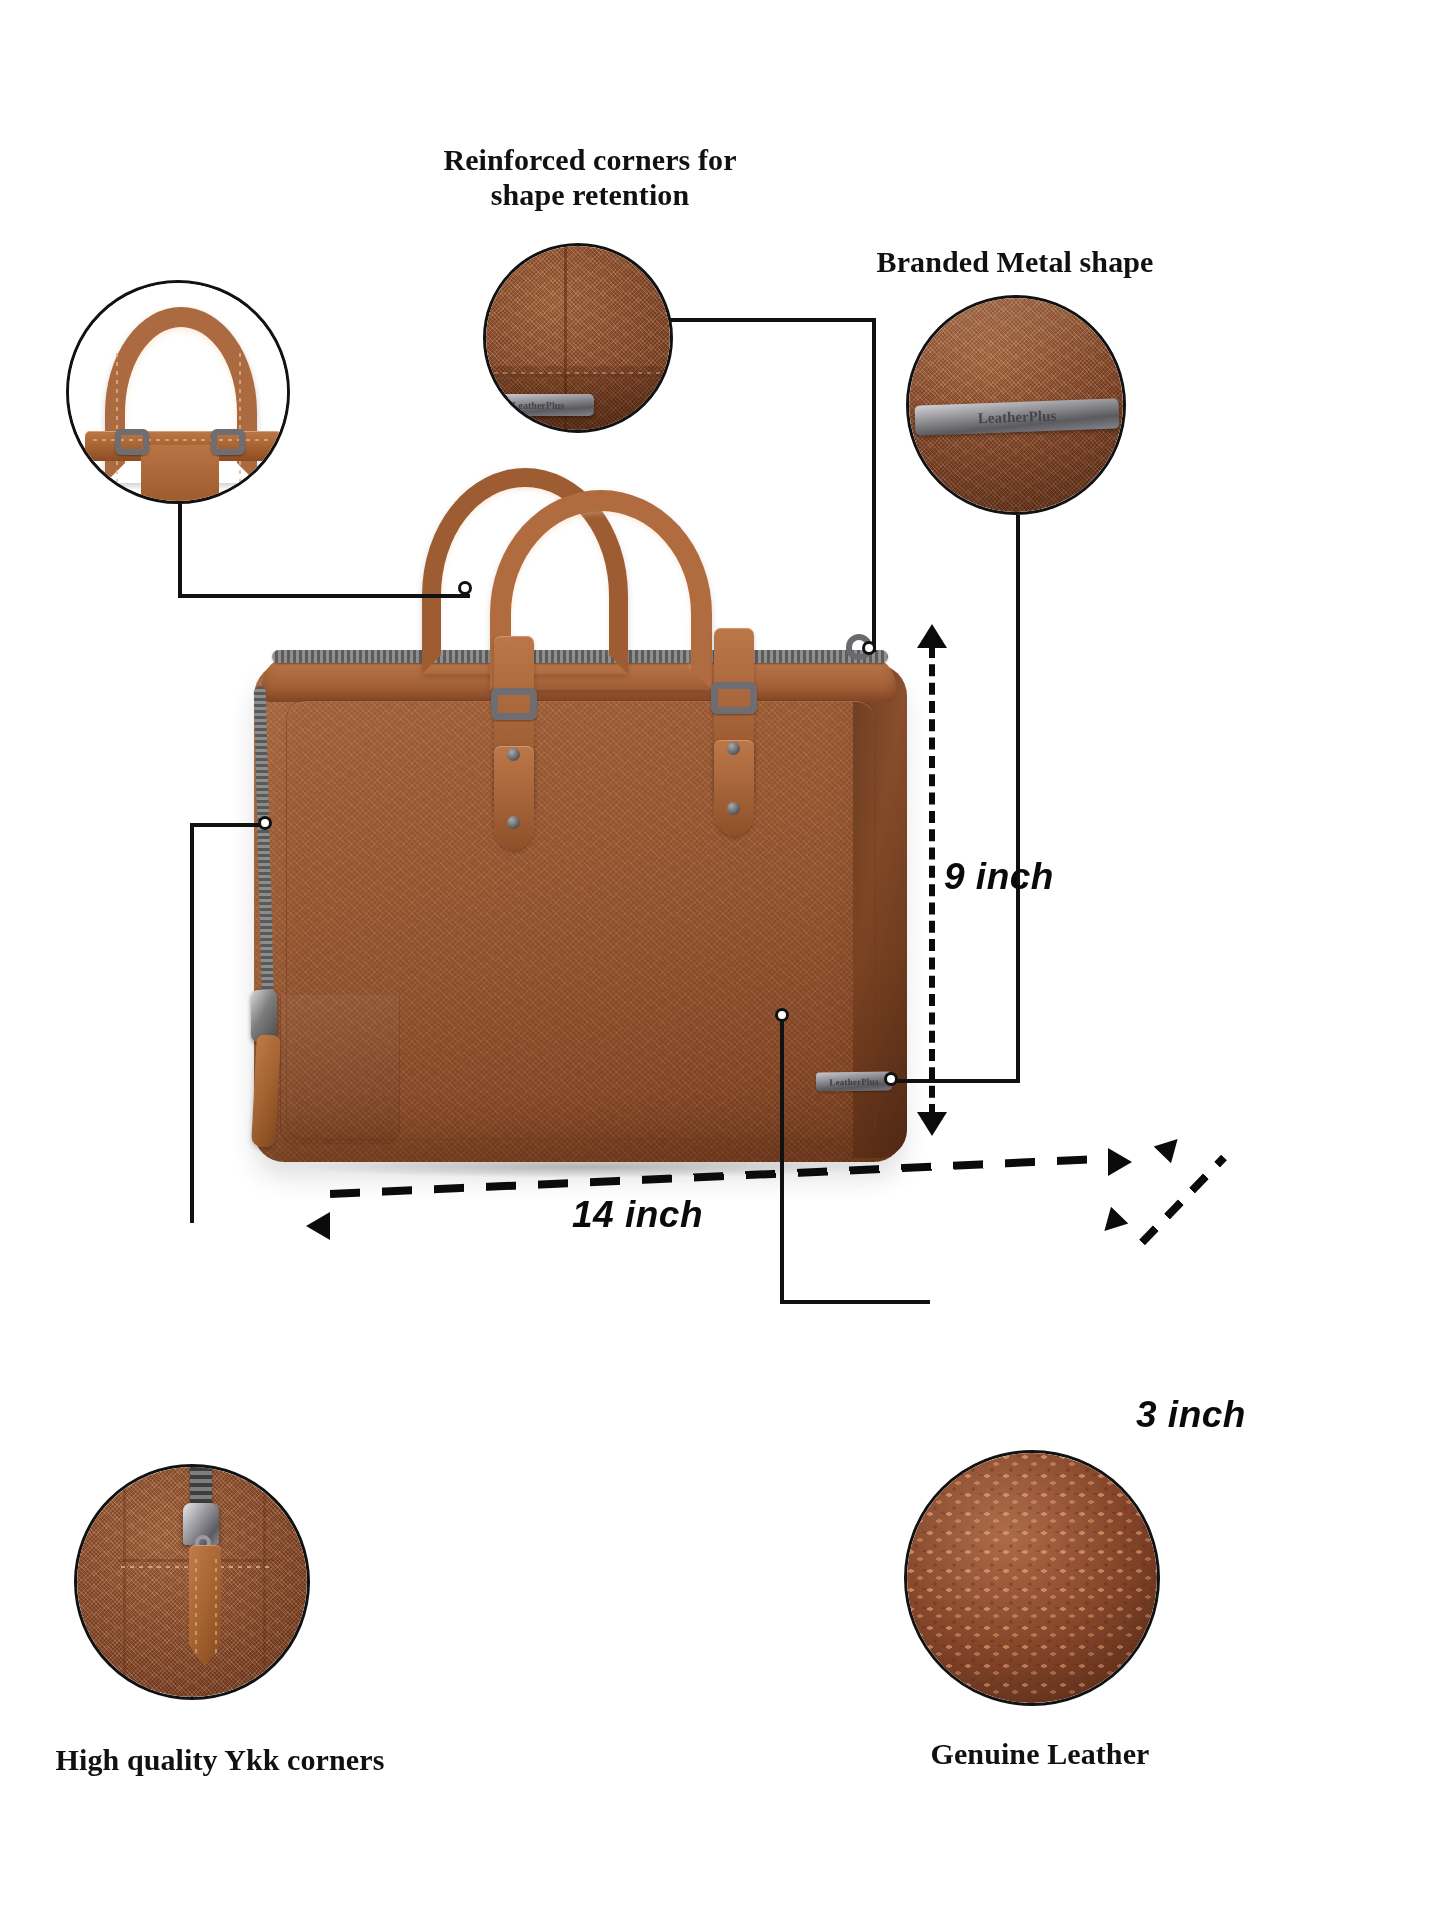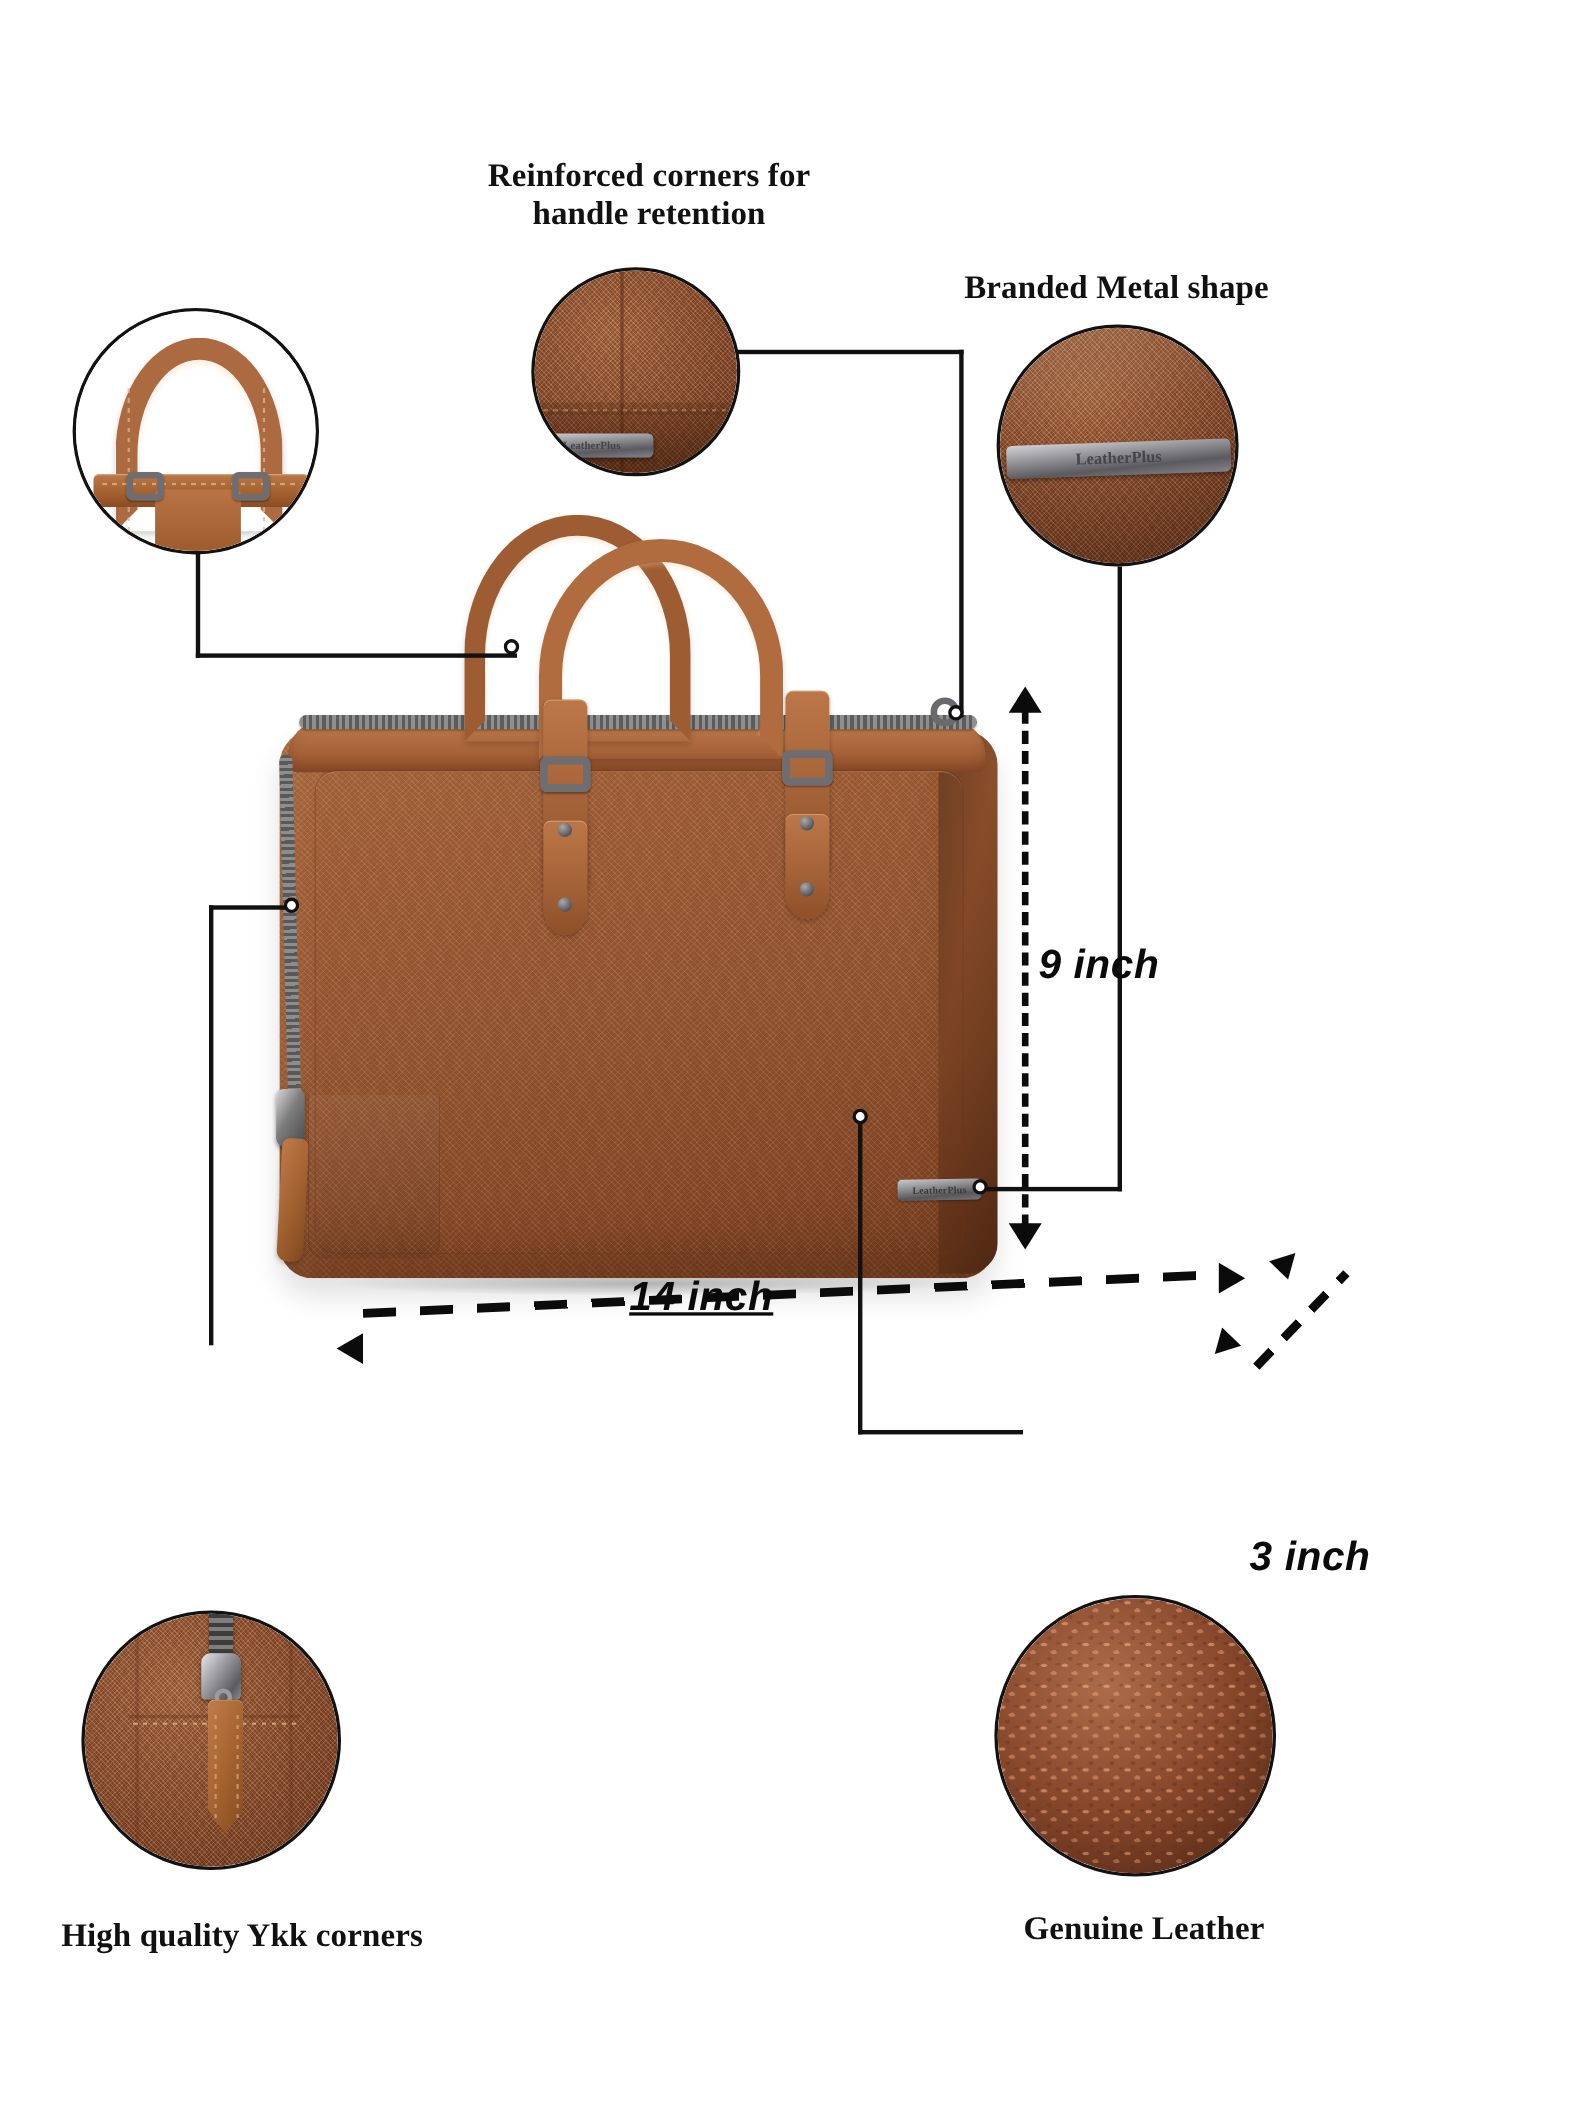--- a/index.html
+++ b/index.html
@@ -384,21 +384,21 @@
   <div class="conn conn-v" style="left:190px; top:823px; height:400px;"></div>
   <div class="conn conn-h" style="left:190px; top:823px; width:78px;"></div>
   <div class="conn-dot" style="left:258px; top:816px;"></div>
 
   <div class="conn conn-h" style="left:780px; top:1300px; width:150px;"></div>
   <div class="conn conn-v" style="left:780px; top:1016px; height:288px;"></div>
   <div class="conn-dot" style="left:775px; top:1008px;"></div>
 
 
   <div class="callout-label" style="left:420px; top:142px; width:340px;">Reinforced corners for
-handle retention</div>
+shape retention</div>
 
   <div class="callout-label" style="left:875px; top:244px; width:280px;">Branded Metal shape</div>
 
   <div class="callout-label" style="left:20px; top:1742px; width:400px;">High quality Ykk corners</div>
 
   <div class="callout-label" style="left:880px; top:1736px; width:320px;">Genuine Leather</div>
 
   <div class="detail-circle" style="left:66px; top:280px; width:224px; height:224px;">
     <div class="circle-fill" style="background:#ffffff;"></div>
 
@@ -517,21 +517,21 @@
   <div class="dash-v" style="left:929px; top:646px; height:470px;"></div>
   <div class="arrow arrow-down" style="left:917px; top:1112px;"></div>
   <div class="solid-v" style="left:1016px; top:515px; height:0px;"></div>
   <div class="dim-label" style="left:944px; top:856px;">9 inch</div>
 
   <div style="position:absolute; left:330px; top:1190px; width:788px; height:8px;
               background-image: repeating-linear-gradient(90deg,#0b0b0b 0 30px, rgba(0,0,0,0) 30px 52px);
               transform: rotate(-2.6deg); transform-origin: left center; z-index:22;"></div>
   <div class="arrow arrow-left" style="left:306px; top:1212px;"></div>
   <div class="arrow arrow-right" style="left:1108px; top:1148px;"></div>
-  <div class="dim-label" style="left:572px; top:1158px;text-decoration:underline;">14 inch</div>
+  <div class="dim-label" style="left:572px; top:1194px;">14 inch</div>
 
   <div style="position:absolute; left:1124px; top:1196px; width:118px; height:8px;
               background-image: repeating-linear-gradient(90deg,#0b0b0b 0 20px, rgba(0,0,0,0) 20px 36px);
               transform: rotate(-46deg); transform-origin: center center; z-index:22;"></div>
   <div class="arrow" style="left:1158px; top:1136px;
               border-left:12px solid transparent; border-right:12px solid transparent;
               border-bottom:22px solid #0b0b0b; transform: rotate(44deg);"></div>
   <div class="arrow" style="left:1100px; top:1212px;
               border-left:12px solid transparent; border-right:12px solid transparent;
               border-top:22px solid #0b0b0b; transform: rotate(44deg);"></div>

